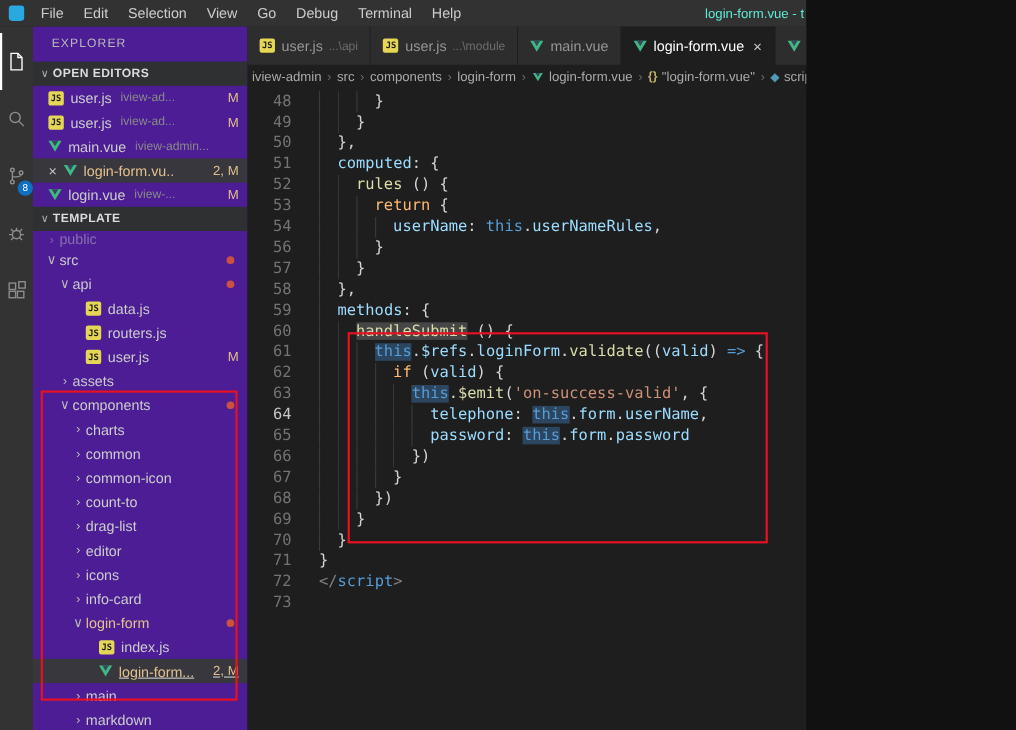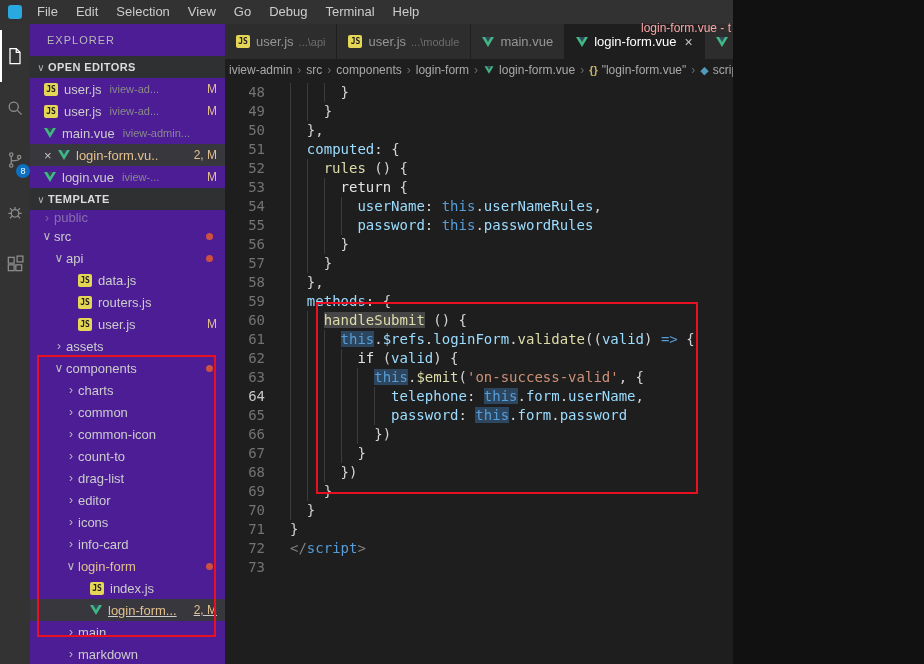--- a/index.html
+++ b/index.html
@@ -5,21 +5,21 @@
   *{margin:0;padding:0;box-sizing:border-box}
   html,body{background:#111}
   body{width:924px;height:664px;overflow:hidden;font-family:"Liberation Sans","DejaVu Sans",sans-serif;color:#ccc;font-size:13px;position:relative}
   .app{width:733px;height:664px;position:relative;overflow:hidden;background:#1e1e1e}
 
   
   .titlebar{height:24px;background:#323233;display:flex;align-items:center;position:relative;z-index:5}
   .vslogo{width:14px;height:14px;margin:0 6px 0 8px;background:#29a9e0;border-radius:3px;flex:none}
   .menu{display:flex;height:24px;align-items:center}
   .menu-item{padding:0 9px;line-height:24px;font-size:13px;color:#cccccc;white-space:nowrap}
-  .window-title{position:absolute;right:2px;top:16px;line-height:24px;font-size:12px;color:#fca5a5;white-space:nowrap}
+  .window-title{position:absolute;right:2px;top:0;line-height:24px;font-size:12px;color:#5eead4;white-space:nowrap}
 
   .main{display:flex;height:640px}
 
   
   .activitybar{width:30px;background:#333333;display:flex;flex-direction:column;align-items:center;padding-top:6px;flex:none}
   .ab-item{width:30px;height:52px;display:flex;align-items:center;justify-content:center;position:relative;color:#8e8e8e}
   .ab-item.active{color:#ffffff;box-shadow:inset 2px 0 0 #ffffff}
   .ab-item svg{width:20px;height:20px;fill:none;stroke:currentColor;stroke-width:1.5}
   .ab-badge{position:absolute;right:0px;bottom:8px;background:#0e70c0;color:#fff;font-size:9px;min-width:14px;height:14px;border-radius:7px;display:flex;align-items:center;justify-content:center;padding:0 2px}
 
@@ -67,21 +67,21 @@
   .bi-symbol{color:#519aba}
   .bi-wrench{color:#b180d7}
 
   
   .code{flex:1;position:relative;background:#1e1e1e;font-family:"DejaVu Sans Mono",monospace;font-size:14px;line-height:19px;padding-top:2px;overflow:hidden}
   .cl{display:flex;height:19px;white-space:pre}
   .ln{width:40px;text-align:right;color:#737373;flex:none}
   .cl.active .ln{color:#c6c6c6}
   .lc{padding-left:25px;color:#d4d4d4}
   .g{display:inline-block;width:2ch;height:19px;vertical-align:top;box-shadow:inset 1px 0 0 #3b3b3b}
-  .c-p{color:#d4d4d4}.c-k{color:#9cdcfe}.c-f{color:#dcdcaa}.c-w{color:#e5e5e5}
+  .c-p{color:#d4d4d4}.c-k{color:#9cdcfe}.c-f{color:#dcdcaa}.c-w{color:#fdba74}
   .c-b{color:#569cd6}.c-s{color:#ce9178}.c-g{color:#808080}
   .h1{background:rgba(110,110,110,.5)}
   .h2{background:rgba(56,103,150,.55)}
 
   
   .anno{position:absolute;border:2px solid #e81123;pointer-events:none;z-index:50}
 </style>
 </head>
 <body>
 
@@ -347,21 +347,20 @@
           <span class="crumb-sep">›</span>
         </div>
       <div class="code">
           <div class="cl"><span class="ln">48</span><span class="lc"><span class="g"></span><span class="g"></span><span class="g"></span><span class="c-p">}</span></span></div>
           <div class="cl"><span class="ln">49</span><span class="lc"><span class="g"></span><span class="g"></span><span class="c-p">}</span></span></div>
           <div class="cl"><span class="ln">50</span><span class="lc"><span class="g"></span><span class="c-p">},</span></span></div>
           <div class="cl"><span class="ln">51</span><span class="lc"><span class="g"></span><span class="c-k">computed</span><span class="c-p">: {</span></span></div>
           <div class="cl"><span class="ln">52</span><span class="lc"><span class="g"></span><span class="g"></span><span class="c-f">rules</span><span class="c-p"> () {</span></span></div>
           <div class="cl"><span class="ln">53</span><span class="lc"><span class="g"></span><span class="g"></span><span class="g"></span><span class="c-w">return</span><span class="c-p"> {</span></span></div>
           <div class="cl"><span class="ln">54</span><span class="lc"><span class="g"></span><span class="g"></span><span class="g"></span><span class="g"></span><span class="c-k">userName</span><span class="c-p">: </span><span class="c-b">this</span><span class="c-p">.</span><span class="c-k">userNameRules</span><span class="c-p">,</span></span></div>
-          <div class="cl"><span class="ln">55</span><span class="lc"><span class="g"></span><span class="g"></span><span class="g"></span><span class="g"></span><span class="c-k">password</span><span class="c-p">: </span><span class="c-b">this</span><span class="c-p">.</span><span class="c-k">passwordRules</span></span></div>
           <div class="cl"><span class="ln">56</span><span class="lc"><span class="g"></span><span class="g"></span><span class="g"></span><span class="c-p">}</span></span></div>
           <div class="cl"><span class="ln">57</span><span class="lc"><span class="g"></span><span class="g"></span><span class="c-p">}</span></span></div>
           <div class="cl"><span class="ln">58</span><span class="lc"><span class="g"></span><span class="c-p">},</span></span></div>
           <div class="cl"><span class="ln">59</span><span class="lc"><span class="g"></span><span class="c-k">methods</span><span class="c-p">: {</span></span></div>
           <div class="cl"><span class="ln">60</span><span class="lc"><span class="g"></span><span class="g"></span><span class="c-f h1">handleSubmit</span><span class="c-p"> () {</span></span></div>
           <div class="cl"><span class="ln">61</span><span class="lc"><span class="g"></span><span class="g"></span><span class="g"></span><span class="c-b h2">this</span><span class="c-p">.</span><span class="c-k">$refs</span><span class="c-p">.</span><span class="c-k">loginForm</span><span class="c-p">.</span><span class="c-f">validate</span><span class="c-p">((</span><span class="c-k">valid</span><span class="c-p">) </span><span class="c-b">=&gt;</span><span class="c-p"> {</span></span></div>
           <div class="cl"><span class="ln">62</span><span class="lc"><span class="g"></span><span class="g"></span><span class="g"></span><span class="g"></span><span class="c-w">if</span><span class="c-p"> (</span><span class="c-k">valid</span><span class="c-p">) {</span></span></div>
           <div class="cl"><span class="ln">63</span><span class="lc"><span class="g"></span><span class="g"></span><span class="g"></span><span class="g"></span><span class="g"></span><span class="c-b h2">this</span><span class="c-p">.</span><span class="c-f">$emit</span><span class="c-p">(</span><span class="c-s">'on-success-valid'</span><span class="c-p">, {</span></span></div>
           <div class="cl active"><span class="ln">64</span><span class="lc"><span class="g"></span><span class="g"></span><span class="g"></span><span class="g"></span><span class="g"></span><span class="g"></span><span class="c-k">telephone</span><span class="c-p">: </span><span class="c-b h2">this</span><span class="c-p">.</span><span class="c-k">form</span><span class="c-p">.</span><span class="c-k">userName</span><span class="c-p">,</span></span></div>
           <div class="cl"><span class="ln">65</span><span class="lc"><span class="g"></span><span class="g"></span><span class="g"></span><span class="g"></span><span class="g"></span><span class="g"></span><span class="c-k">password</span><span class="c-p">: </span><span class="c-b h2">this</span><span class="c-p">.</span><span class="c-k">form</span><span class="c-p">.</span><span class="c-k">password</span></span></div>

